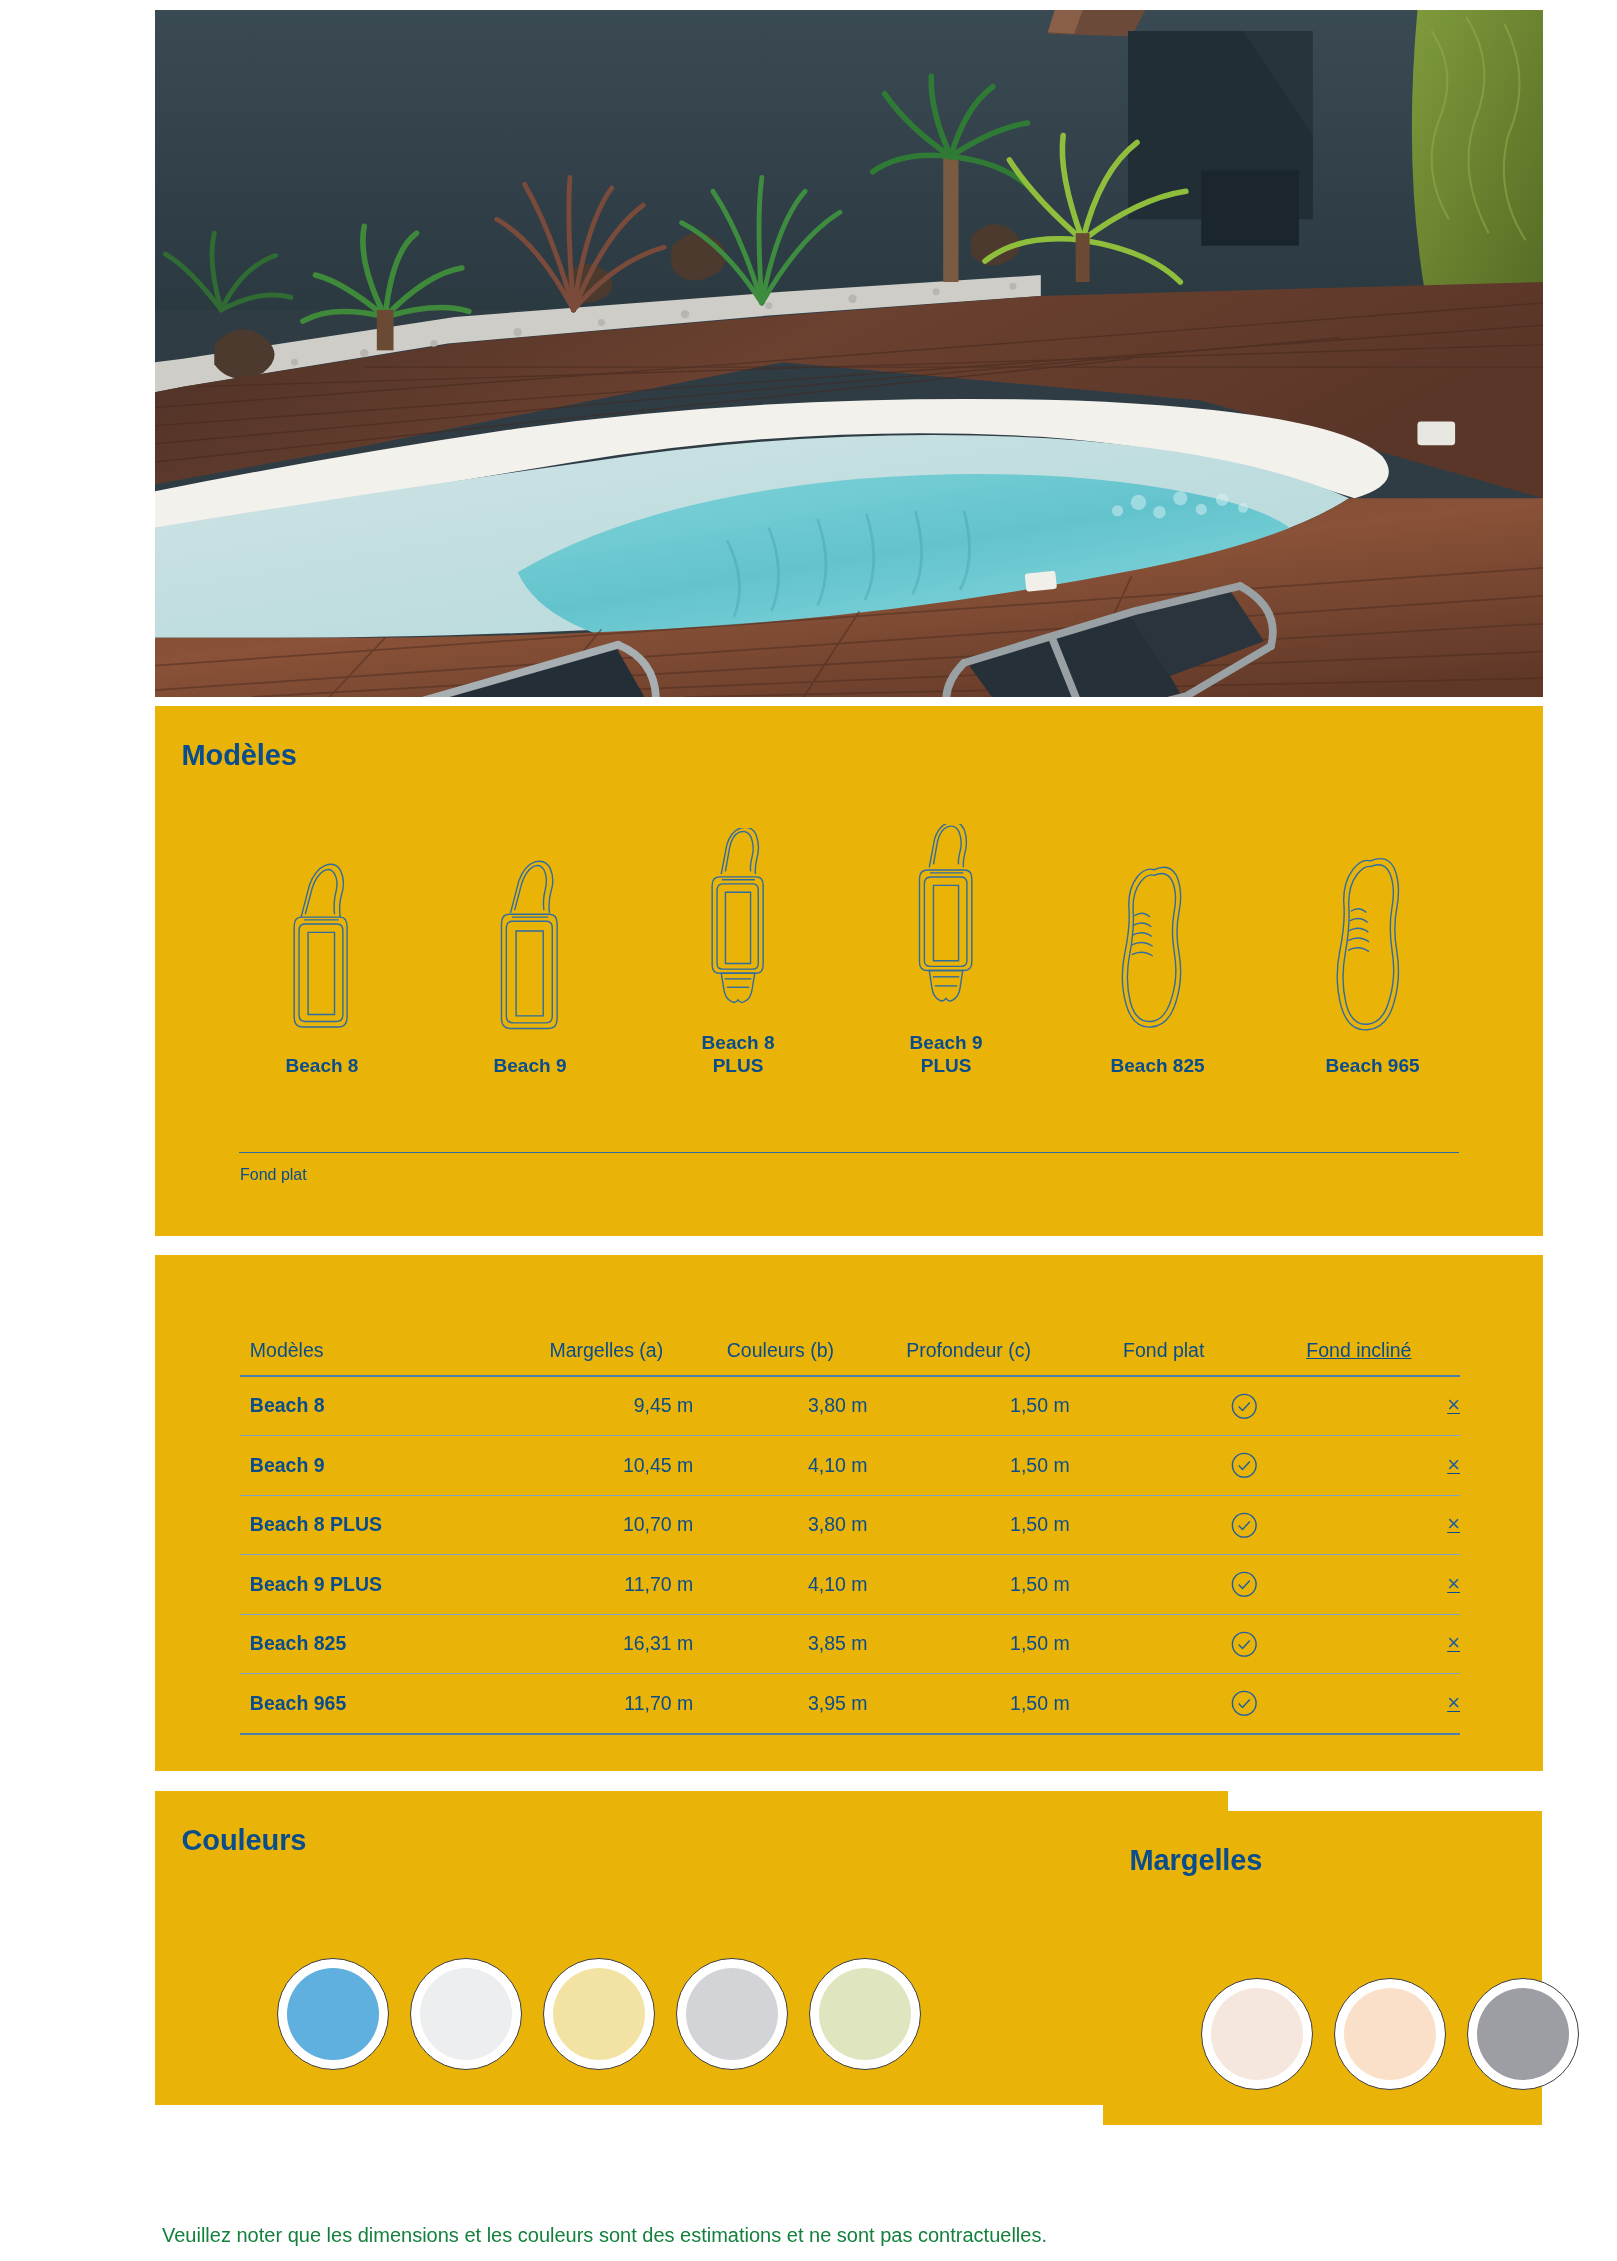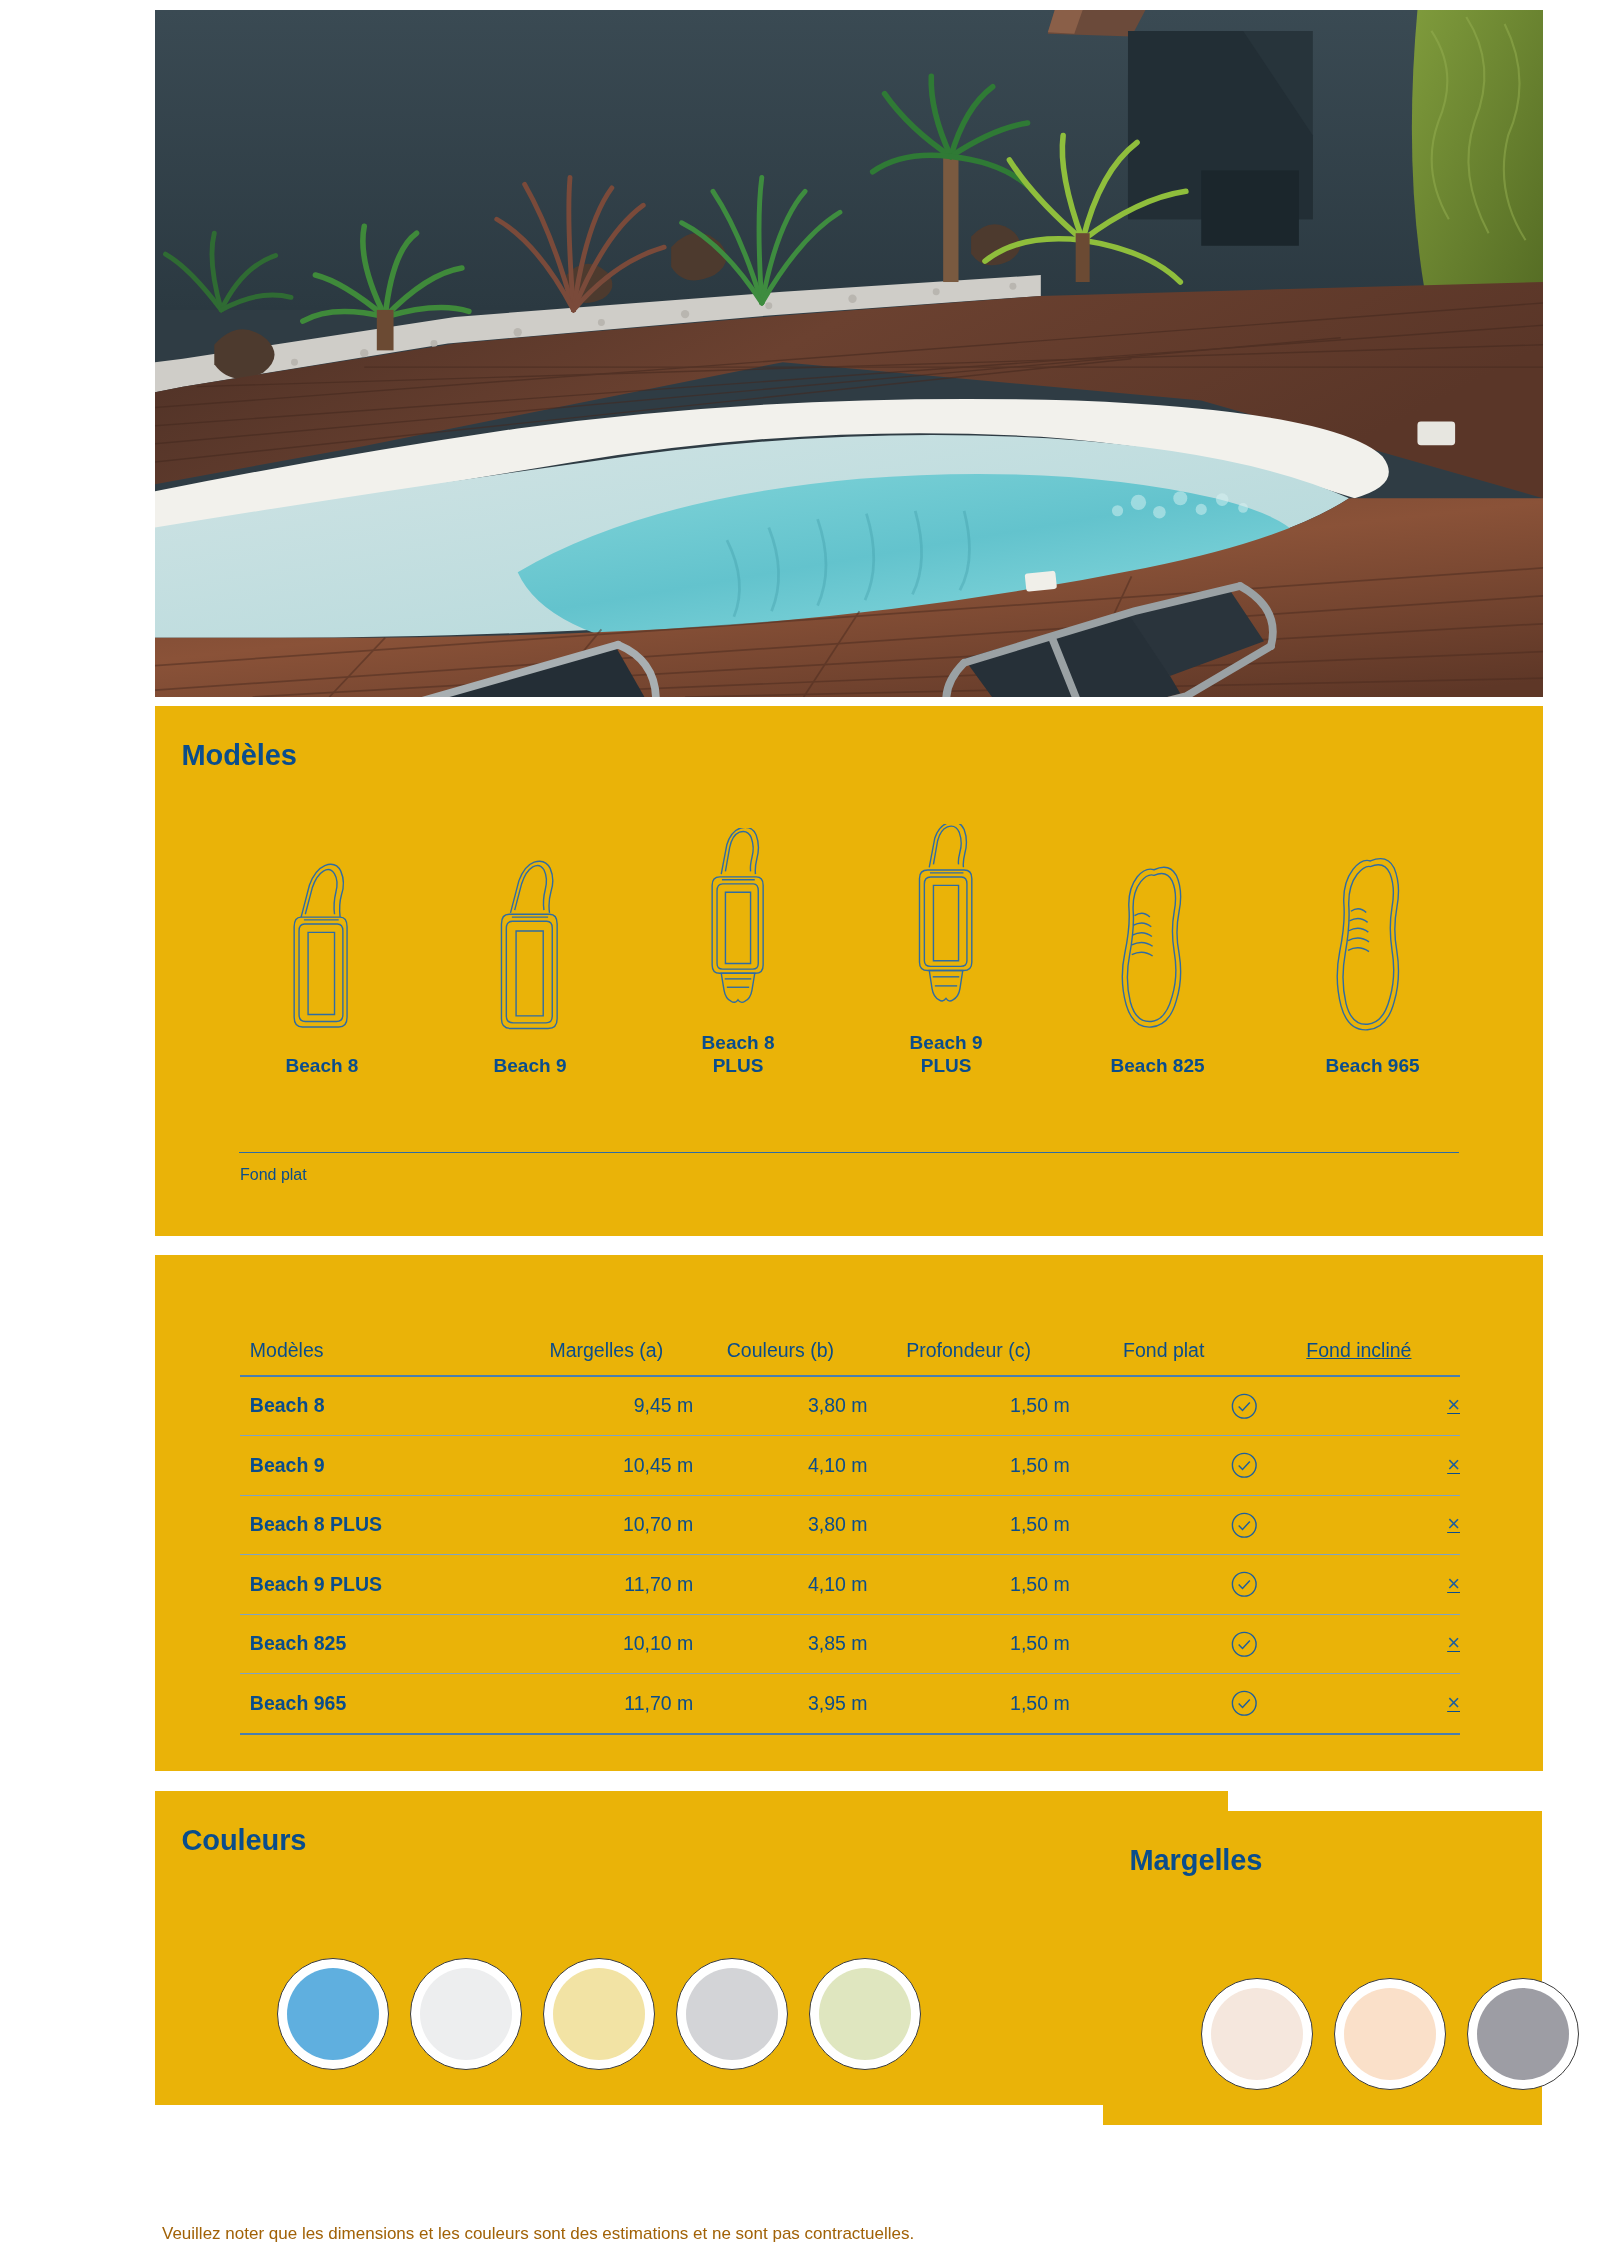--- a/index.html
+++ b/index.html
@@ -142,22 +142,22 @@
   }
   .swatch-inner {
     width:92px; height:92px;
     border-radius:50%;
   }
 
   
   .footer-note {
     position:absolute;
     left:162px; top:2224px;
-    font-size:17px;
-    color:#a16207;
+    font-size:20px;
+    color:#15803d;
   }
 </style>
 </head>
 <body>
 
 <div class="hero">
   <svg viewBox="0 0 1990 985" preserveAspectRatio="none">
     <defs>
       <linearGradient id="wallG" x1="0" y1="0" x2="0" y2="1">
         <stop offset="0%" stop-color="#3a4a53"></stop>
@@ -551,21 +551,21 @@
         <td class="col-flat">
           <svg class="check-icon" width="26.5" height="26.5" viewBox="0 0 38 38">
               <circle cx="19" cy="19" r="17" fill="none" stroke="#1d5f9e" stroke-width="2"></circle>
               <path d="M11 19.5 L16.5 25 L27 13.5" fill="none" stroke="#1d5f9e" stroke-width="2"></path>
             </svg>
         </td>
         <td class="col-slope"><span class="x-icon">×</span></td>
       </tr>
       <tr>
         <td class="col-model">Beach 825</td>
-        <td class="col-len">10,10 m</td>
+        <td class="col-len">16,31 m</td>
         <td class="col-wid">3,85 m</td>
         <td class="col-dep">1,50 m</td>
         <td class="col-flat">
           <svg class="check-icon" width="26.5" height="26.5" viewBox="0 0 38 38">
               <circle cx="19" cy="19" r="17" fill="none" stroke="#1d5f9e" stroke-width="2"></circle>
               <path d="M11 19.5 L16.5 25 L27 13.5" fill="none" stroke="#1d5f9e" stroke-width="2"></path>
             </svg>
         </td>
         <td class="col-slope"><span class="x-icon">×</span></td>
       </tr>

